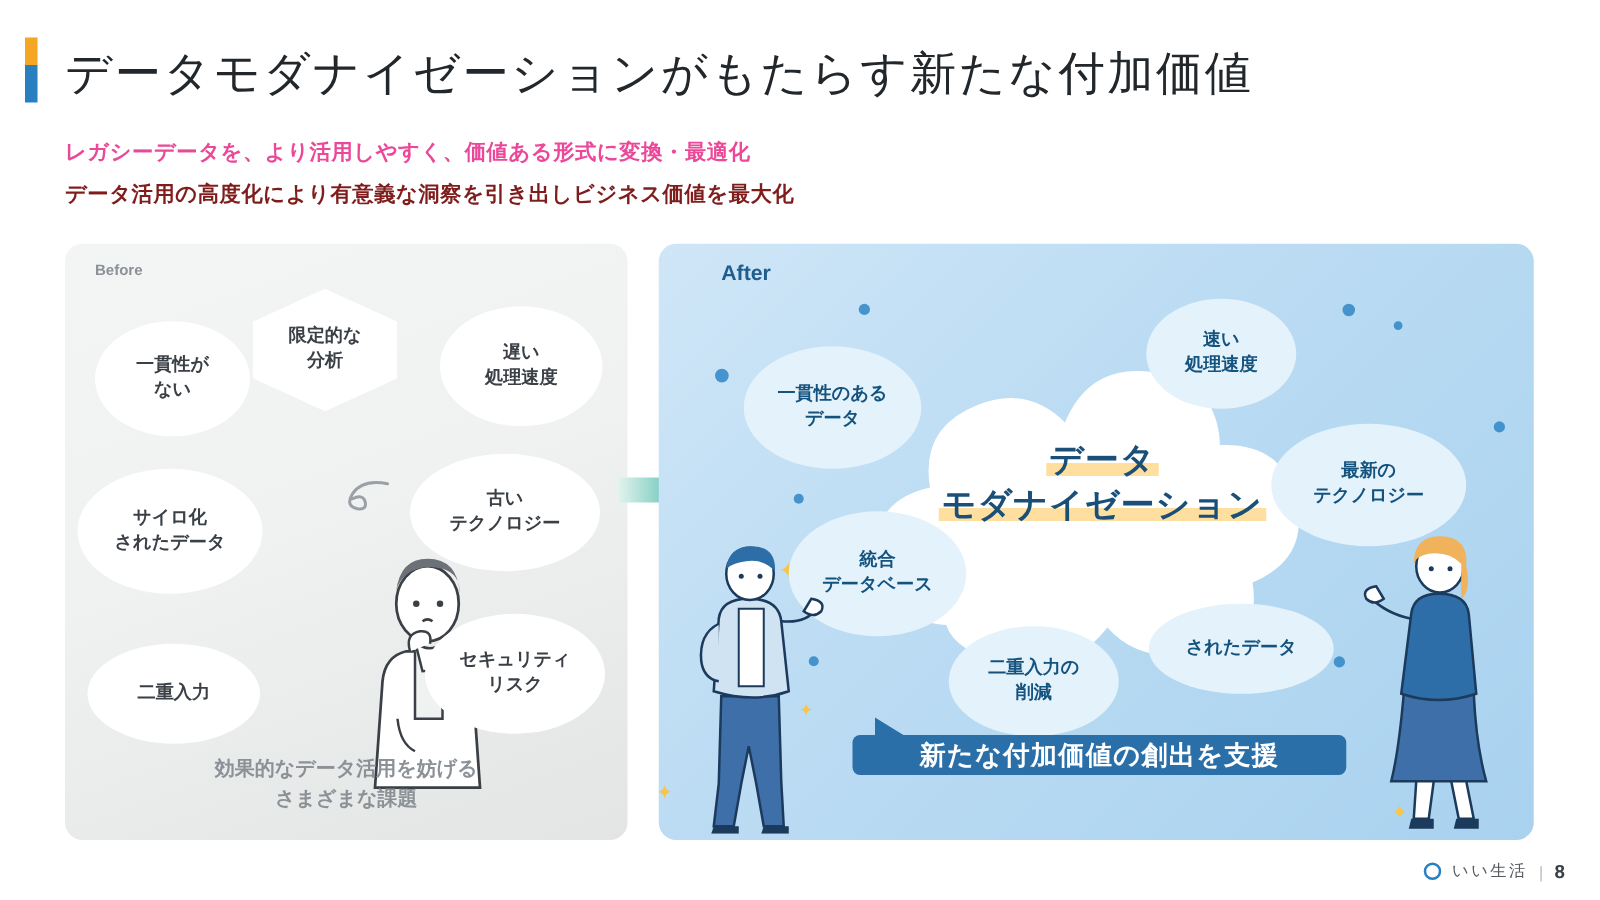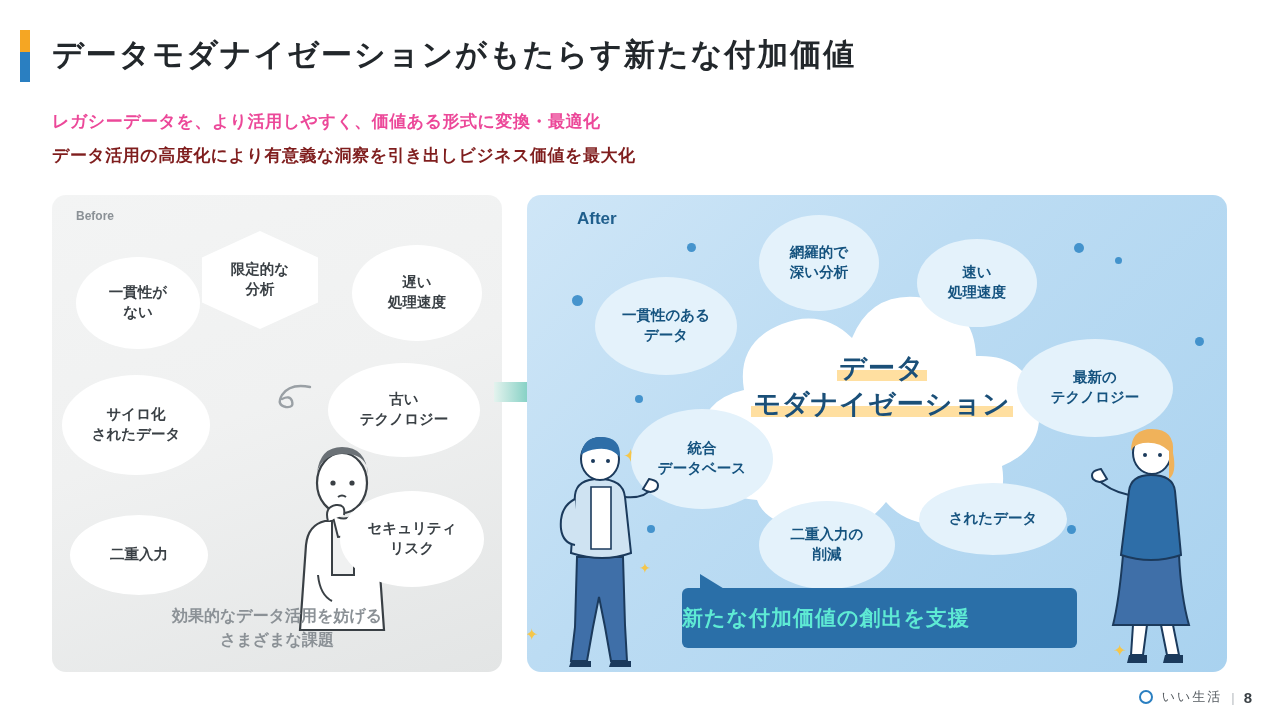--- a/index.html
+++ b/index.html
@@ -10,21 +10,21 @@
     color:#22272b; position:relative;
   }
 
   
   .accent-bar { position:absolute; left:20px; top:30px; width:10px; height:52px; }
   .accent-bar .seg1 { width:10px; height:22px; background:#f5a623; }
   .accent-bar .seg2 { width:10px; height:30px; background:#2a7fc1; }
 
   .page-title {
     position:absolute; left:52px; top:34px;
-    font-size:31px; font-weight:bold; letter-spacing:2px; color:#22272b;
+    font-size:37px; font-weight:normal; letter-spacing:2px; color:#22272b;
     white-space:nowrap;
   }
   .subtitle-1 {
     position:absolute; left:52px; top:110px;
     font-size:17px; font-weight:bold; color:#ec4899; letter-spacing:0.5px;
   }
   .subtitle-2 {
     position:absolute; left:52px; top:144px;
     font-size:17px; font-weight:bold; color:#7f1d1d; letter-spacing:0.5px;
   }
@@ -84,24 +84,24 @@
     padding:0 2px;
   }
 
   .ab {
     position:absolute; background:#e4f2fb; border-radius:50%;
     display:flex; align-items:center; justify-content:center; text-align:center;
     font-size:14.5px; font-weight:bold; color:#15537f; line-height:1.35;
   }
 
   .callout {
-    position:absolute; left:155px; top:393px; width:395px; height:60px;
+    position:absolute; left:155px; top:393px; width:395px; height:32px;
     background:#2a6fa8; border-radius:6px;
-    display:flex; align-items:center; 
-    color:#5eead4; font-size:21px; font-weight:bold; letter-spacing:1px;
+    display:flex; align-items:center; justify-content:center;
+    color:#ffffff; font-size:21px; font-weight:bold; letter-spacing:1px;
   }
   .callout:before {
     content:""; position:absolute; left:18px; top:-14px;
     border-left:0 solid transparent; border-right:26px solid transparent;
     border-bottom:16px solid #2a6fa8;
   }
 
   .dot { position:absolute; border-radius:50%; background:#2f86c5; opacity:.85; }
   .spark { position:absolute; color:#f5c64a; font-size:18px; line-height:1; }
 
@@ -219,24 +219,20 @@
     <path d="M95 250 Q40 246 38 196 Q36 150 82 140 Q74 92 120 74 Q160 58 190 88
              Q210 40 262 48 Q312 56 314 106 Q362 104 374 146 Q388 196 340 216
              Q348 262 300 272 Q250 282 224 252 Q192 292 146 282 Q102 272 95 250 Z" fill="#ffffff"></path>
   </svg>
 
   <div class="center-text">
     <div><span class="hl">データ</span></div>
     <div><span class="hl">モダナイゼーション</span></div>
   </div>
 
-  <div class="ab" style="left:232px; top:20px;  width:120px; height:96px;">
-    <span style="white-space:pre-line">網羅的で
-深い分析</span>
-  </div>
 
   <div class="ab" style="left:390px; top:44px;  width:120px; height:88px;">
     <span style="white-space:pre-line">速い
 処理速度</span>
   </div>
 
   <div class="ab" style="left:68px;  top:82px;  width:142px; height:98px;">
     <span style="white-space:pre-line">一貫性のある
 データ</span>
   </div>

